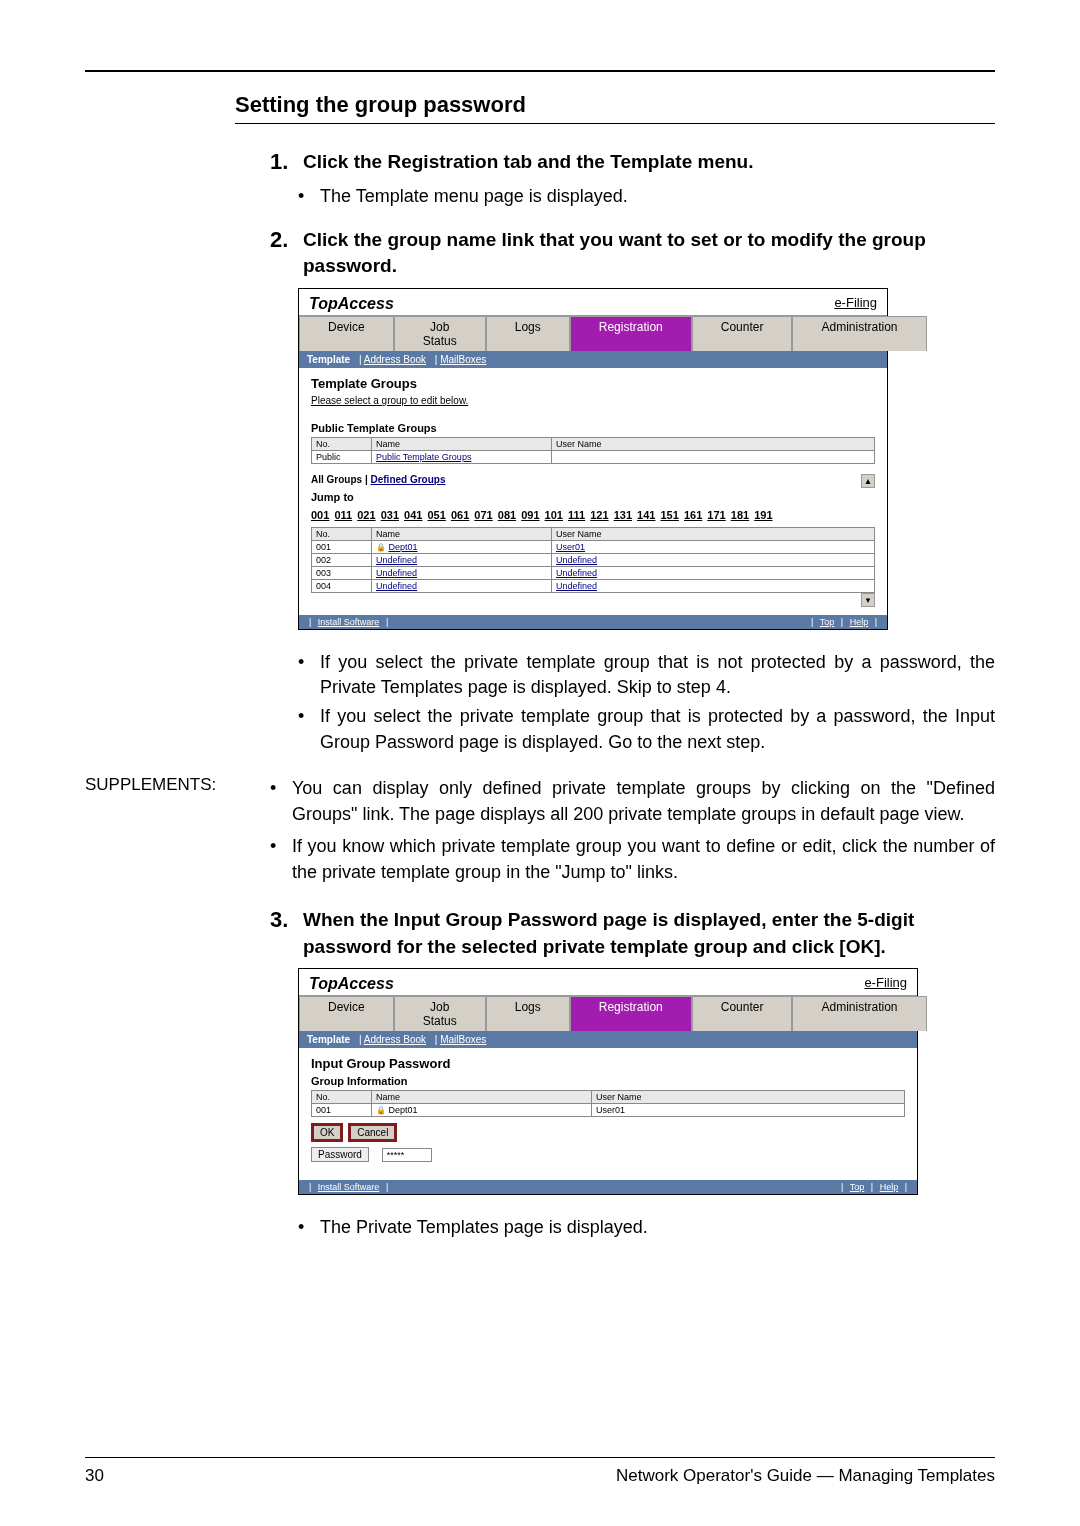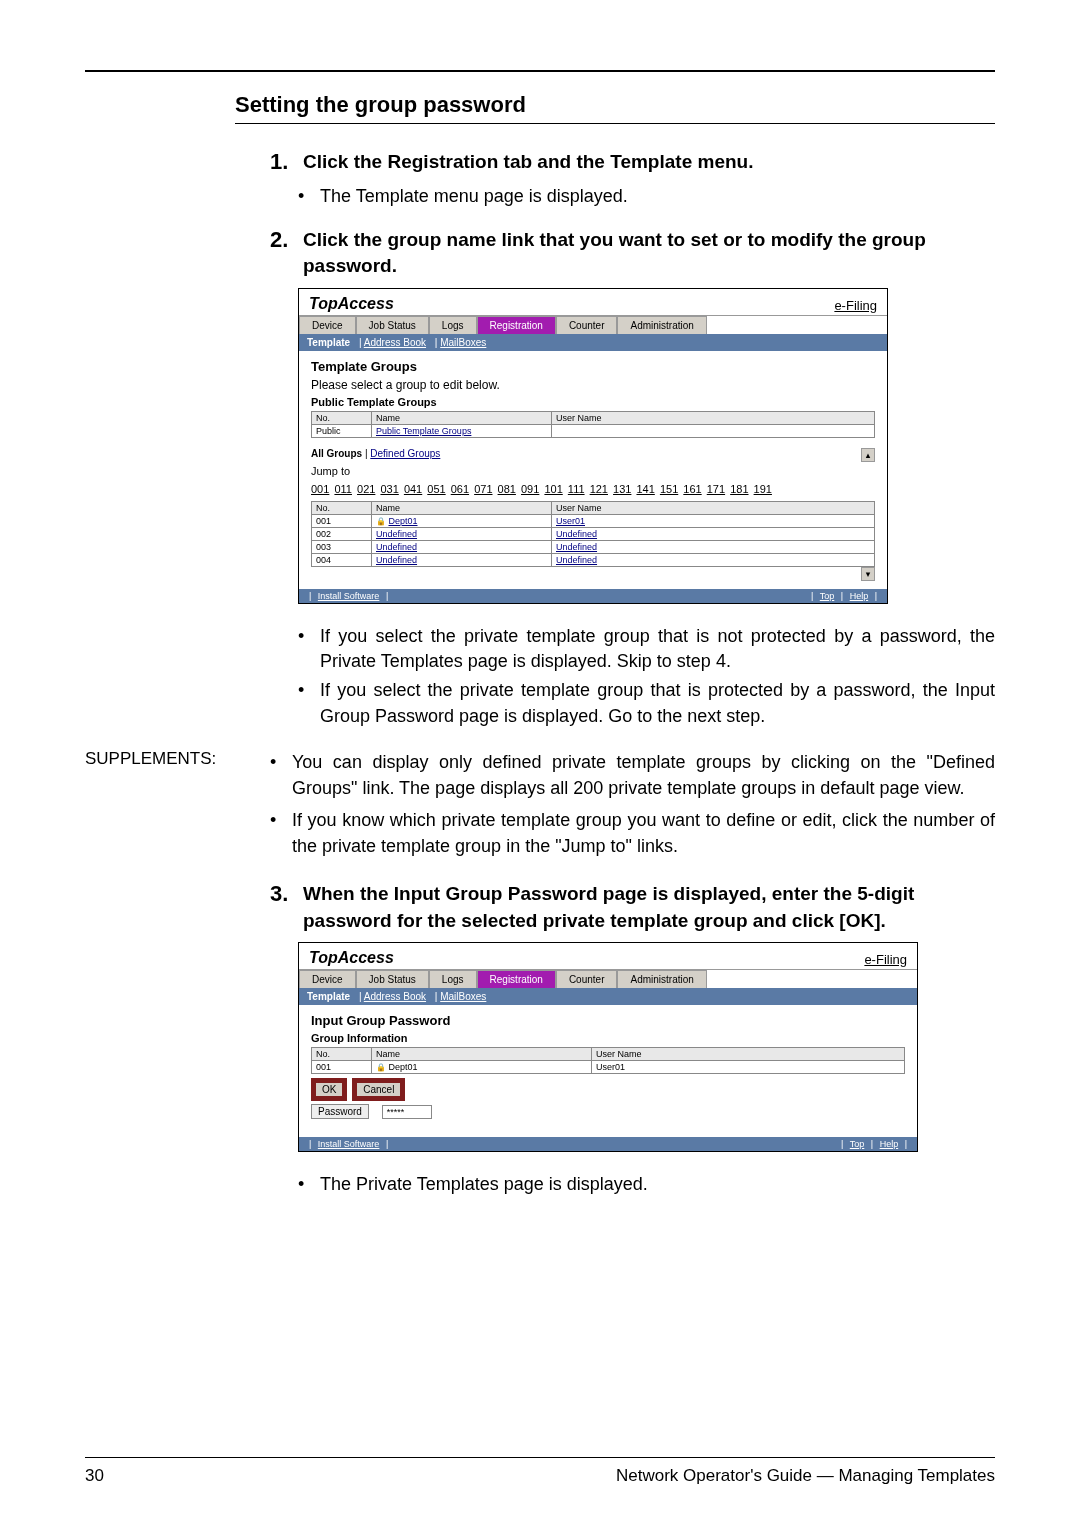--- a/index.html
+++ b/index.html
@@ -44,47 +44,47 @@
       border: 1px solid #000;
       margin-left: 28px;
       margin-bottom: 20px;
       width: 590px;
       font-size: 10px;
       background: #fff;
     }
     .ss-header {
       display: flex;
       justify-content: space-between;
-      align-items: flex-end;
+      align-items: flex-start;
       padding: 6px 10px 2px 10px;
       gap: 44px;
     }
     .ss-logo { font-size: 16px; font-weight: bold; font-style: italic; }
     .ss-efiling { font-size: 13px; text-decoration: underline; }
     .ss-tabs { display: flex; border-top:1px solid #999; }
     .ss-tab {
       border: 1px solid #999;
       border-bottom: none;
-      padding: 3px 12px;
+      padding: 3px 28px;
       background: #d4d0c8;
-      font-size: 10px;
+      font-size: 12px;
       text-align: center;
     }
     .ss-tab.active { background: #a21caf; color: #fff; }
     .ss-submenu {
       background: #5a7aa5;
       color: #fff;
       padding: 3px 8px;
       font-size: 10px;
     }
     .ss-submenu span { margin-right: 6px; text-decoration: underline; }
     .ss-submenu .first { text-decoration: none; font-weight: bold; }
     .ss-body { padding: 8px 12px; }
     .ss-h2 { font-size: 13px; font-weight: bold; margin-bottom: 4px; }
-    .ss-p { font-size: 12px; margin-bottom: 4px; }
+    .ss-p { font-size: 10px; margin-bottom: 16px; text-decoration: underline; }
     .ss-h3 { font-size: 11px; font-weight: bold; margin-bottom: 3px; }
     .ss-table { width: 100%; border-collapse: collapse; margin-bottom: 10px; }
     .ss-table th, .ss-table td {
       border: 1px solid #888;
       padding: 1px 4px;
       font-size: 9px;
       text-align: left;
       font-weight: normal;
     }
     .ss-table th { background: #e8e8e8; }
@@ -101,21 +101,21 @@
       font-size: 9px;
     }
     .ss-footer span { text-decoration: underline; margin: 0 4px; }
     .supplements-row { display: flex; margin-top: 10px; }
     .supp-label { font-size: 17px; min-width: 185px; }
     .supp-bullets { font-size: 18px; line-height: 1.45; }
     .supp-bullets .bi { display: flex; margin-bottom: 6px; text-align: justify; }
     .supp-bullets .bd { min-width: 22px; }
     .ss-input-area { margin: 10px 0; }
     .ss-btn {
-      border: 5px solid #7f1d1d;
+      border: 3px solid #7f1d1d;
       background: #d4d0c8;
       padding: 1px 6px;
       font-size: 10px;
       margin-right: 2px;
     }
     .ss-pwfield {
       border: 1px solid #888;
       padding: 1px 4px;
       font-size: 9px;
       display: inline-block;
@@ -129,21 +129,21 @@
       right: 85px;
     }
     .footer-rule { border-top: 1.5px solid #000; margin-bottom: 8px; }
     .footer-row { display: flex; justify-content: space-between; font-size: 17px; }
     .bullet-after-ss { margin-left: 28px; margin-bottom: 20px; }
     .bullet-after-ss .bi { display: flex; font-size: 18px; line-height: 1.4; margin-bottom: 4px; text-align: justify; }
     .bullet-after-ss .bd { min-width: 22px; }
     .ss-table2 { width: 100%; border-collapse: collapse; }
     .ss-table2 th, .ss-table2 td { border: 1px solid #888; padding: 1px 4px; font-size: 9px; text-align: left; font-weight: normal; }
     .ss-table2 th { background: #e8e8e8; }
-    .allgroups-row { display:flex; justify-content:space-between; }
+    .allgroups-row { display:flex; justify-content:space-between;font-weight:bold; }
     .scroll-arrow-up { width:14px; height:14px; background:#d4d0c8; border:1px solid #999; text-align:center; line-height:12px; font-size:9px; }
     .scroll-arrow-down { width:14px; height:14px; background:#d4d0c8; border:1px solid #999; text-align:center; line-height:12px; font-size:9px; float:right; }
   </style>
 </head>
 <body>
 
 <div class="top-rule"></div>
 
 <div class="section-title">Setting the group password</div>
 <div class="title-underline"></div>

